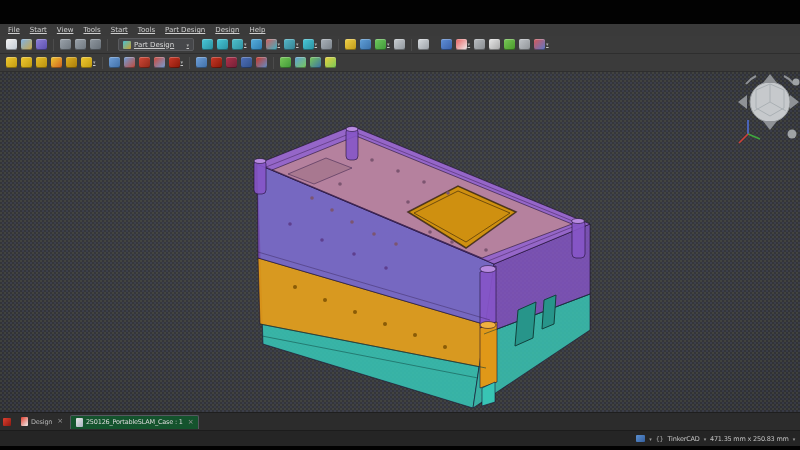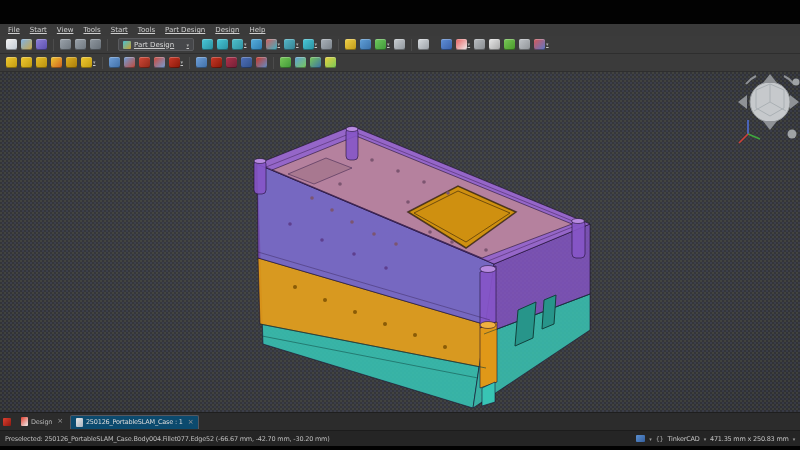--- a/index.html
+++ b/index.html
@@ -43,21 +43,21 @@
   .viewport{
     position:relative;height:340px;
     background:radial-gradient(ellipse at 50% 45%, #3b3c41 0%, #343539 70%, #2e2f33 100%);
   }
   .viewport .vdither{position:absolute;inset:0;pointer-events:none;}
   .viewport svg{position:absolute;inset:0;}
   
   .tabbar{height:18px;background:#2c2c2c;display:flex;align-items:center;padding:0 3px;gap:2px;border-top:1px solid #1f1f1f;}
   .win-icon{width:8px;height:8px;border-radius:1px;background:linear-gradient(135deg,#e04030,#8c1810);margin-right:3px;}
   .tab{display:flex;align-items:center;gap:3px;height:14px;padding:0 5px;font-size:6.5px;letter-spacing:-.2px;color:#b5b5b5;border-radius:2px 2px 0 0;}
-  .tab.active{background:#0c4a6e;border:1px solid #565860;border-bottom:none;color:#dcdcdc;}
+  .tab.active{background:#14532d;border:1px solid #565860;border-bottom:none;color:#dcdcdc;}
   .tab .ticn{width:7px;height:9px;border-radius:1px;}
   .tab .close{font-size:7px;color:#9a9a9a;margin-left:2px;line-height:1;}
   
   .statusbar{height:16px;background:#252525;display:flex;align-items:center;padding:0 5px;font-size:6.5px;letter-spacing:-.2px;color:#bdbdbd;border-top:1px solid #1c1c1c;}
   .status-right{margin-left:auto;display:flex;align-items:center;gap:4px;color:#c4c4c4;}
   .touch-icon{width:9px;height:7px;border-radius:1px;background:linear-gradient(135deg,#5a8fd0,#35609f);}
   .nav-glyph{font-size:6.5px;color:#a8a8a8;}
   .scaret{font-size:5px;color:#9a9a9a;}
 </style>
 </head>
@@ -371,21 +371,20 @@
       <span class="close">×</span>
     </span>
     <span class="tab active">
       <span class="ticn" style="background:linear-gradient(135deg,#e8e8e8,#a8b4c0)"></span>
       <span>250126_PortableSLAM_Case : 1</span>
       <span class="close">×</span>
     </span>
   </div>
 
   <div class="statusbar">
-    <span>Preselected: 250126_PortableSLAM_Case.Body004.Fillet077.Edge52 (-66.67 mm, -42.70 mm, -30.20 mm)</span>
     <span class="status-right">
       <span class="touch-icon"></span>
       <span class="scaret">▾</span>
       <span class="nav-glyph">{}</span>
       <span>TinkerCAD</span>
       <span class="scaret">▾</span>
       <span>471.35 mm x 250.83 mm</span>
       <span class="scaret">▾</span>
     </span>
   </div>

